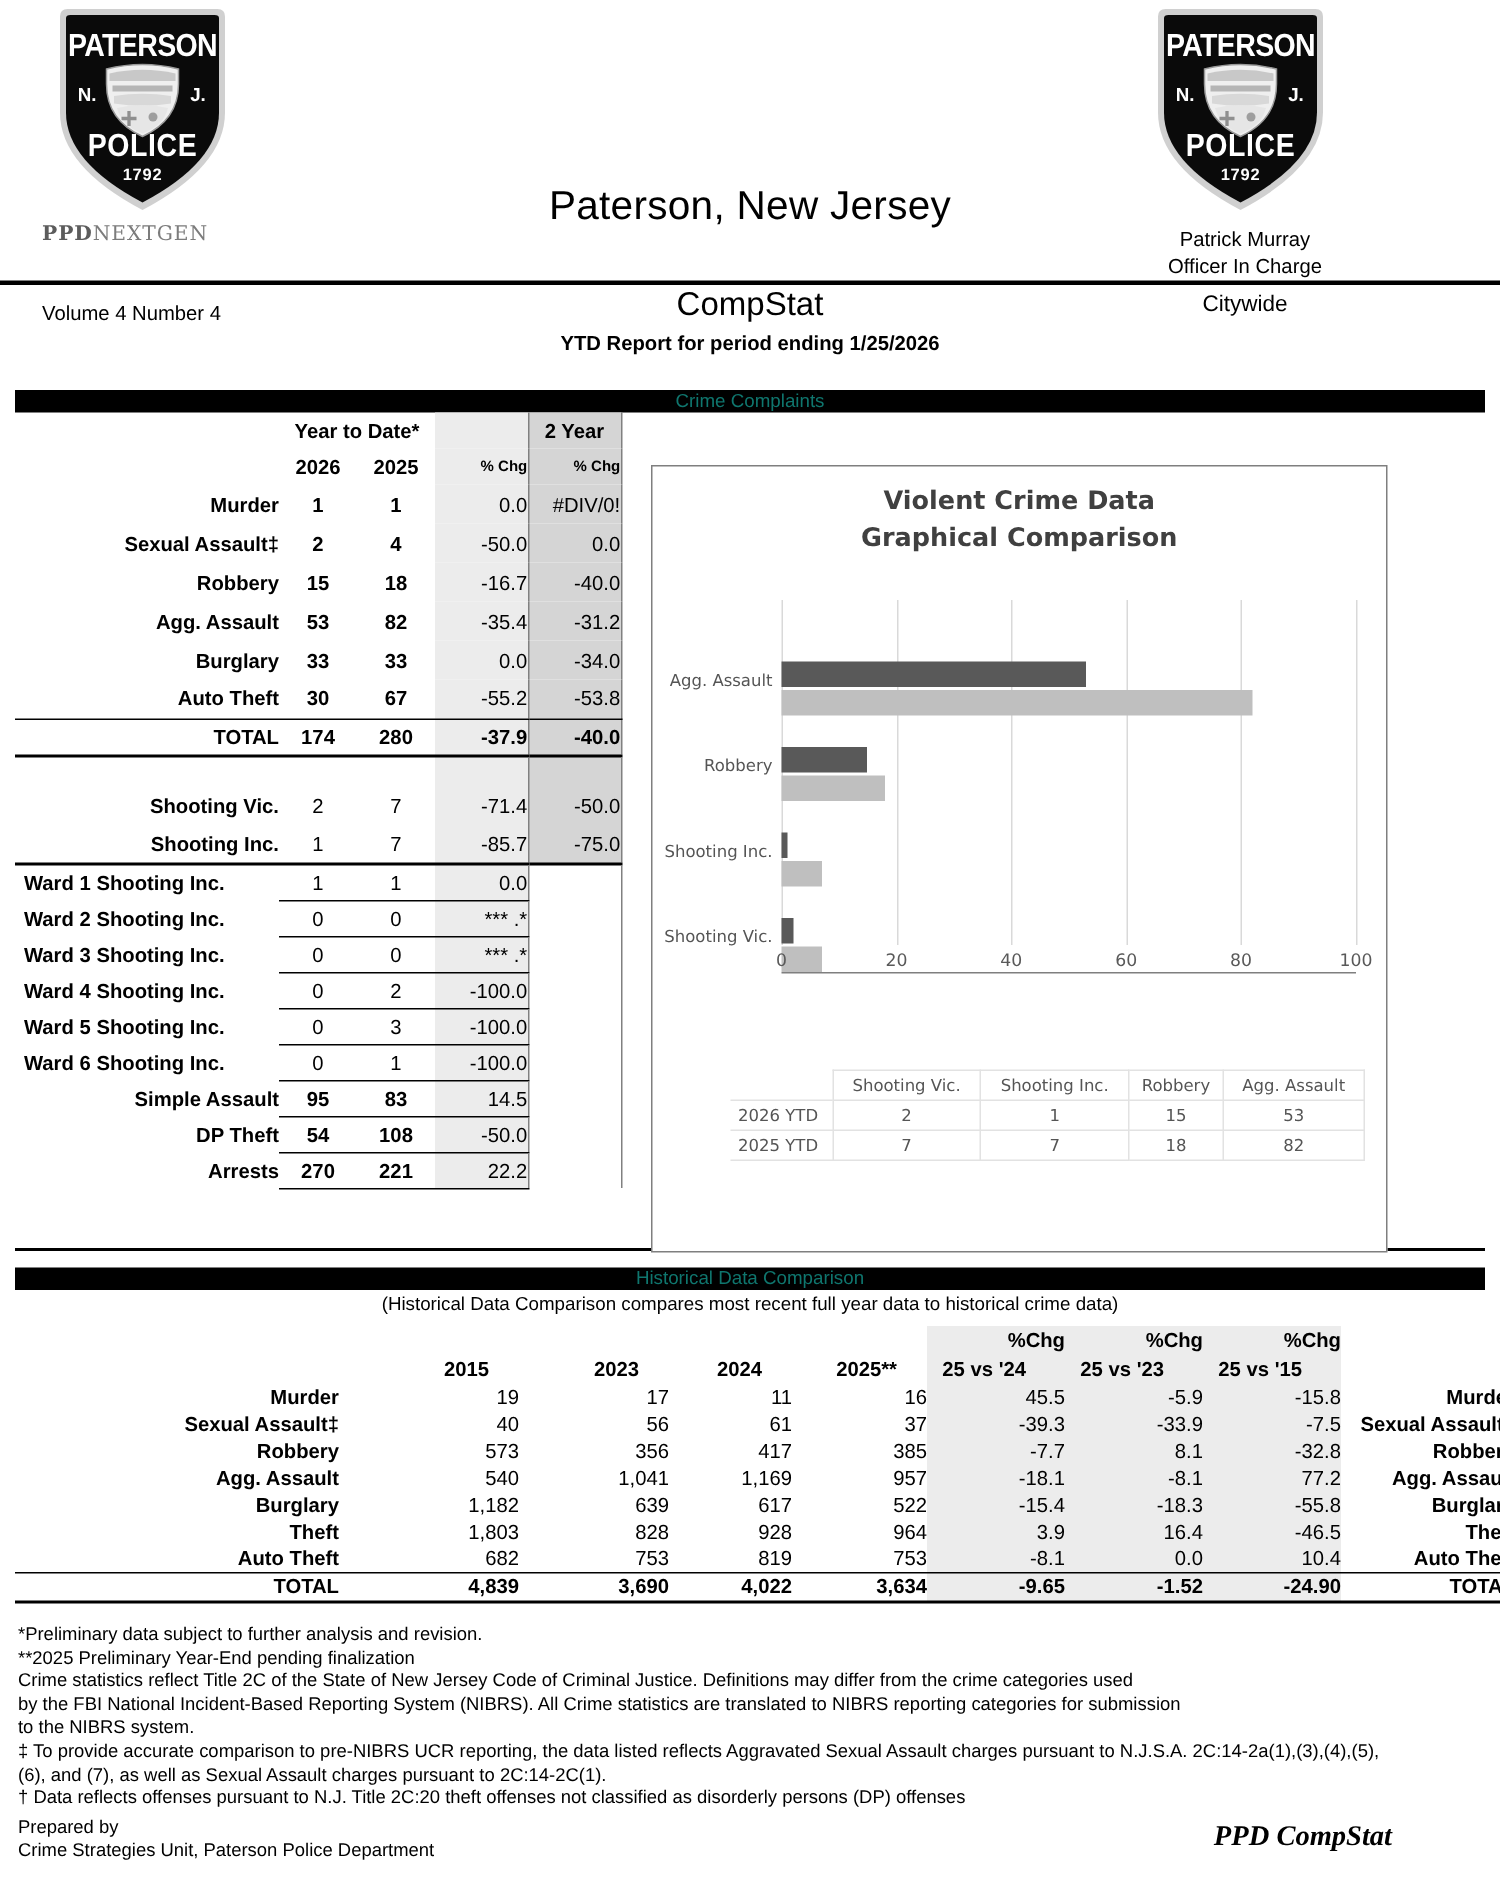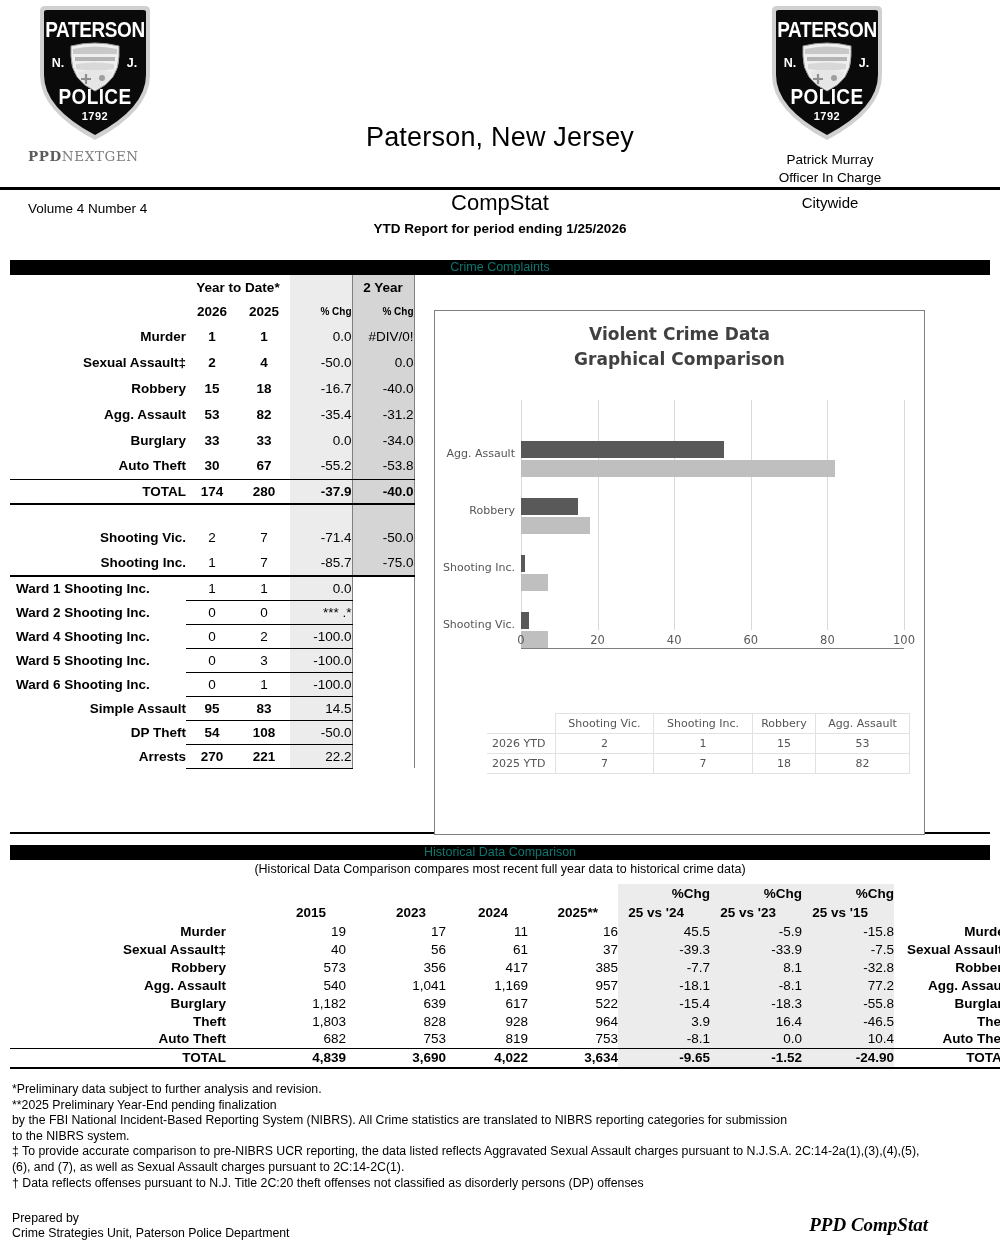--- a/index.html
+++ b/index.html
@@ -294,20 +294,27 @@
 
       <tr style="height:24px">
         <td class="lbl" style="text-align:left;padding-left:6px">Ward 1 Shooting Inc.</td>
         <td class="num bdr-b-thin" style="font-weight:normal">1</td>
         <td class="num bdr-b-thin" style="font-weight:normal">1</td>
         <td class="pct shade-lt bdr-b-thin">0.0</td>
         <td class="bdr-l bdr-r"></td>
       </tr>
       <tr style="height:24px">
         <td class="lbl" style="text-align:left;padding-left:6px">Ward 2 Shooting Inc.</td>
+        <td class="num bdr-b-thin" style="font-weight:normal">0</td>
+        <td class="num bdr-b-thin" style="font-weight:normal">0</td>
+        <td class="pct shade-lt bdr-b-thin">*** .*</td>
+        <td class="bdr-l bdr-r"></td>
+      </tr>
+      <tr style="height:24px">
+        <td class="lbl" style="text-align:left;padding-left:6px">Ward 3 Shooting Inc.</td>
         <td class="num bdr-b-thin" style="font-weight:normal">0</td>
         <td class="num bdr-b-thin" style="font-weight:normal">0</td>
         <td class="pct shade-lt bdr-b-thin">*** .*</td>
         <td class="bdr-l bdr-r"></td>
       </tr>
       <tr style="height:24px">
         <td class="lbl" style="text-align:left;padding-left:6px">Ward 4 Shooting Inc.</td>
         <td class="num bdr-b-thin" style="font-weight:normal">0</td>
         <td class="num bdr-b-thin" style="font-weight:normal">2</td>
         <td class="pct shade-lt bdr-b-thin">-100.0</td>
@@ -553,20 +560,21 @@
         <td class="h-pct hist-bot">-24.90</td>
         <td class="h-lbl-r hist-bot">TOTAL</td>
       </tr>
     </tbody>
   </table>
 </div>
 
 <div class="notes">
   <div>*Preliminary data subject to further analysis and revision.</div>
   <div>**2025 Preliminary Year-End pending finalization</div>
+  <div>Crime statistics reflect Title 2C of the State of New Jersey Code of Criminal Justice.  Definitions may differ from the crime categories used</div>
   <div>by the FBI National Incident-Based Reporting System (NIBRS). All Crime statistics are translated to NIBRS reporting categories for submission</div>
   <div>to the NIBRS system.</div>
   <div>‡ To provide accurate comparison to pre-NIBRS UCR reporting, the data listed reflects Aggravated Sexual Assault charges pursuant to N.J.S.A. 2C:14-2a(1),(3),(4),(5),</div>
   <div>(6), and (7), as well as Sexual Assault charges pursuant to 2C:14-2C(1).</div>
   <div>† Data reflects offenses pursuant to N.J. Title 2C:20 theft offenses not classified as disorderly persons (DP) offenses</div>
 </div>
 
 <div class="prepared">
   <div>Prepared by</div>
   <div>Crime Strategies Unit, Paterson Police Department</div>

